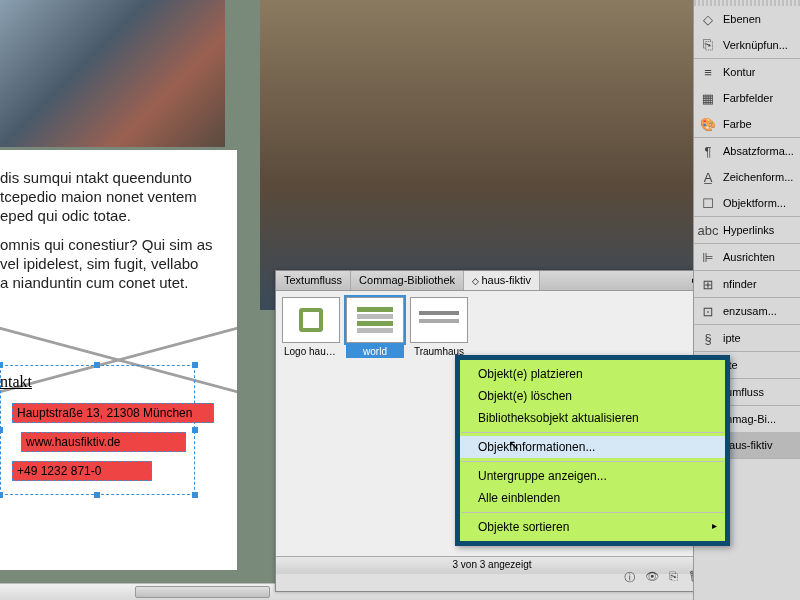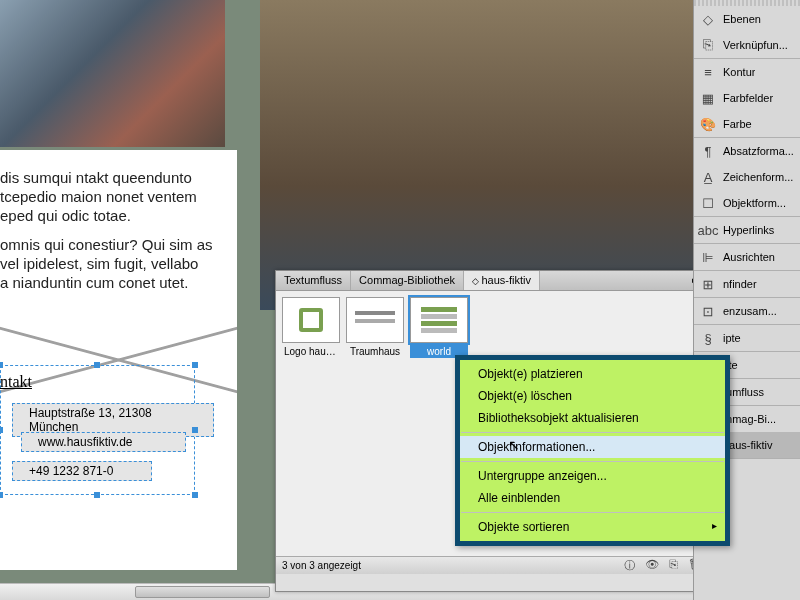--- a/index.html
+++ b/index.html
@@ -10,40 +10,40 @@
 .img-top-left { position:absolute; left:0; top:0; width:225px; height:147px; background:linear-gradient(135deg,#8a9fb0 0%,#4a5a6a 40%,#9b6050 70%,#5a4a40 100%); }
 .img-big { position:absolute; left:260px; top:0; width:450px; height:310px; background:linear-gradient(180deg,#8a7a60 0%,#5a4a3a 60%,#3a4a5a 100%); }
 .page { position:absolute; left:0; top:150px; width:237px; height:420px; background:#fff; }
 .page::before { content:""; position:absolute; left:0; top:0; width:237px; height:420px; background:linear-gradient(165deg,transparent 49.6%,#a0a0a0 49.8%,#a0a0a0 50.2%,transparent 50.4%),linear-gradient(15deg,transparent 49.6%,#a0a0a0 49.8%,#a0a0a0 50.2%,transparent 50.4%); pointer-events:none; }
 .body-text { position:absolute; left:0; top:168px; width:230px; font:15px/19px Georgia,serif; color:#222; }
 .body-text p { margin-bottom:10px; }
 
 
 .sel-group-bbox { position:absolute; left:0; top:365px; width:195px; height:130px; border:1px dashed #3a8fd8; }
 .kontakt-h { position:absolute; left:0; top:373px; font:16px Georgia,serif;text-decoration:underline; }
-.sel-frame { position:absolute; border:1px dashed #3a8fd8; background:#e5e5e5; font:12px Arial; padding:2px 16px; }
+.sel-frame { position:absolute; border:1px dashed #3a8fd8; background:#ef4444; font:12px Arial; padding:2px 4px; }
 .handle { position:absolute; width:6px; height:6px; background:#3a8fd8; }
 
 .scrollbar-h { position:absolute; left:0; bottom:0; width:693px; height:17px; background:linear-gradient(#f0f0f0,#d8d8d8); border-top:1px solid #bbb; }
 .sb-thumb { position:absolute; left:135px; top:2px; width:135px; height:12px; background:linear-gradient(#e0e0e0,#c0c0c0); border:1px solid #999; border-radius:2px; }
 
 
 .lib-panel { position:absolute; left:275px; top:270px; width:434px; height:322px; background:#e0e0e0; border:1px solid #888; box-shadow:0 0 4px rgba(0,0,0,.3); }
 .lib-tabs { height:20px; background:linear-gradient(#d8d8d8,#c0c0c0); border-bottom:1px solid #999; display:flex; font-size:11px; }
 .lib-tab { padding:3px 8px; border-right:1px solid #aaa; cursor:pointer; }
 .lib-tab.active { background:#e8e8e8; }
 .lib-tab.active::before { content:"◇ "; font-size:9px; }
 .lib-menu-btn { margin-left:auto; width:22px; text-align:center; font-size:9px; padding-top:4px; cursor:pointer; }
 .lib-body { height:265px; background:#eee; display:flex; gap:6px; padding:6px; }
 .lib-item { width:58px; text-align:center; font-size:10px; cursor:pointer; }
 .lib-thumb { width:58px; height:46px; background:#fff; border:1px solid #999; margin-bottom:2px; display:flex; align-items:center; justify-content:center; }
 .lib-thumb.sel { outline:2px solid #3a8fd8; }
 .lib-label { padding:1px 2px; white-space:nowrap; overflow:hidden; text-overflow:ellipsis; }
 .lib-label.sel { background:#3a8fd8; color:#fff; }
-.lib-status { height:18px; background:linear-gradient(#e8e8e8,#d0d0d0); border-top:1px solid #aaa; font-size:10px; padding:2px 6px; display:flex; align-items:center; }
+.lib-status { height:18px; background:linear-gradient(#e8e8e8,#d0d0d0); border-top:1px solid #aaa; font-size:10px; padding:2px 6px; display:flex; align-items:center;flex-direction:column; }
 .lib-icons { margin-left:auto; display:flex; gap:10px; font-size:11px; color:#444; }
 
 
 .ctx { position:absolute; left:455px; top:355px; width:275px; background:#bef264; border:5px solid #0c4a6e; box-shadow:2px 2px 6px rgba(0,0,0,.35); font-size:12px; padding:3px 0; z-index:50; }
 .ctx-item { padding:4px 20px 4px 18px; cursor:pointer; position:relative; }
 .ctx-item:hover,.ctx-item.hover { background:#d6e8f5; }
 .ctx-sep { height:1px; background:#c0c0c0; margin:3px 1px; }
 .ctx-arrow::after { content:"▸"; position:absolute; right:8px; font-size:10px; }
 .cursor { position:absolute; left:508px; top:437px; font-size:14px; z-index:60; pointer-events:none; }
 
@@ -109,35 +109,35 @@
     <div class="lib-menu-btn">▸≡</div>
   </div>
   <div class="lib-body">
     <div class="lib-item">
       <div class="lib-thumb">
           <div class="ico-logo"></div>
         </div>
       <div class="lib-label">Logo hausfi...</div>
     </div>
     <div class="lib-item">
+      <div class="lib-thumb sel">
+          <div class="ico-world">
+            <div></div>
+            <div></div>
+            <div></div>
+            <div></div>
+          </div>
+        </div>
+      <div class="lib-label sel">world</div>
+    </div>
+    <div class="lib-item">
       <div class="lib-thumb">
           <div class="ico-traum"></div>
         </div>
       <div class="lib-label">Traumhaus</div>
-    </div>
-    <div class="lib-item">
-      <div class="lib-thumb sel">
-          <div class="ico-world">
-            <div></div>
-            <div></div>
-            <div></div>
-            <div></div>
-          </div>
-        </div>
-      <div class="lib-label sel">world</div>
     </div>
   </div>
   <div class="lib-status">
     <span>3 von 3 angezeigt</span>
     <div class="lib-icons">
       <span>ⓘ</span>
       <span>👁</span>
       <span>⎘</span>
       <span>🗑</span>
     </div>

